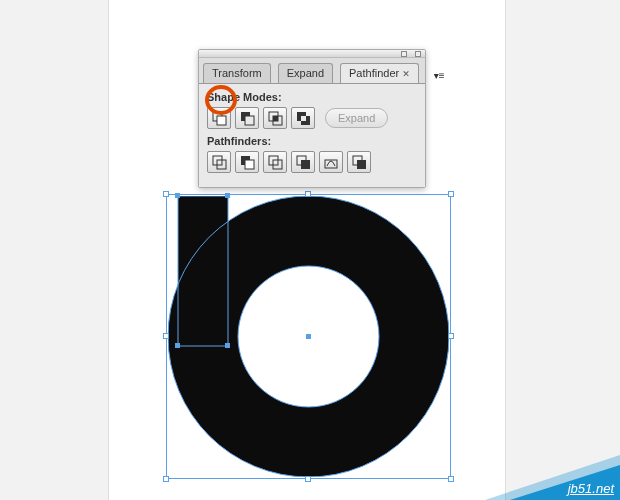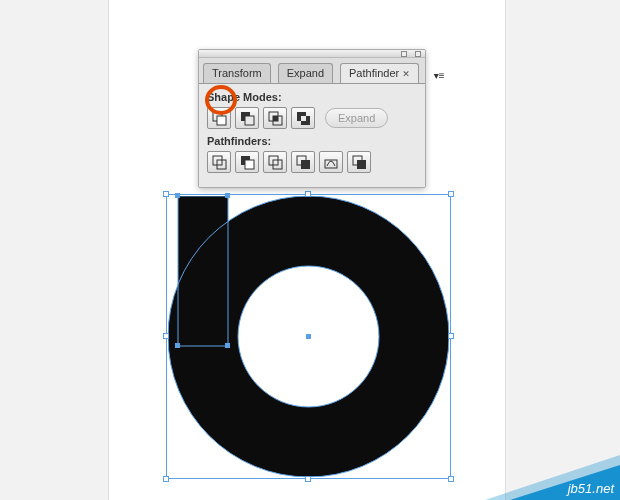--- a/index.html
+++ b/index.html
@@ -26,21 +26,21 @@
   .label { margin: 2px 0 4px 0; font-weight: bold; }
   .row { display: flex; align-items: center; gap: 4px; margin-bottom: 6px; }
   .ibtn { width: 24px; height: 22px; border: 1px solid #8f8f8f; background: linear-gradient(#fafafa,#dcdcdc); border-radius: 2px; display:flex; align-items:center; justify-content:center; }
   .ibtn svg { width:16px; height:16px; }
   .expand { padding: 3px 12px; border: 1px solid #b5b5b5; border-radius: 10px; background: linear-gradient(#f5f5f5,#e0e0e0); color:#9a9a9a; margin-left: 6px; }
   .mark { position: absolute; left: 205px; top: 85px; width: 32px; height: 30px; border: 4px solid #e24a00; border-radius: 50%; pointer-events:none; }
 
   .watermark { position: absolute; right: 0; bottom: 0; }
   .watermark .tri { position:absolute; right:0; bottom:0; width:0; height:0; border-left: 110px solid transparent; border-bottom: 35px solid #1891d1; }
   .watermark .tri2 { position:absolute; right:0; bottom:0; width:0; height:0; border-left: 135px solid transparent; border-bottom: 45px solid rgba(24,145,209,.35); }
-  .watermark span { position:absolute; right:6px; bottom:4px; color:#fff; font-size:13px; font-style:italic; }
+  .watermark span { position:absolute; right:6px; bottom:4px; color:#fff; font-size:13px; font-style:italic;text-decoration:underline; }
 </style>
 </head>
 <body>
 
 <div class="page"></div>
 
 <div class="canvas">
   <svg class="ring" viewBox="0 0 281 281">
     <path d="M140.5 0 A140.5 140.5 0 1 0 140.5 281 A140.5 140.5 0 1 0 140.5 0 Z M140.5 70 A70.5 70.5 0 1 1 140.5 211 A70.5 70.5 0 1 1 140.5 70 Z"></path>
     <path d="M10 0 H60 V150 H10 Z"></path>

